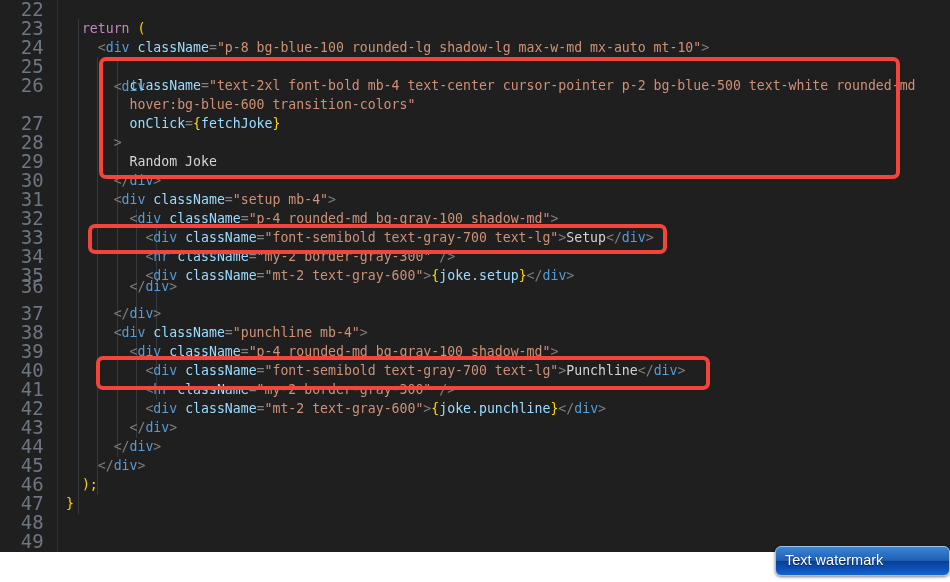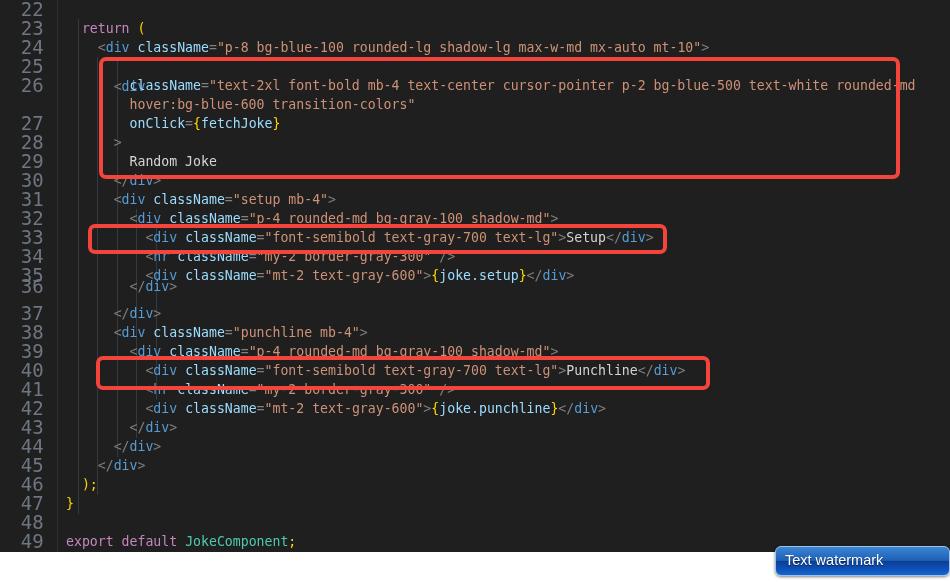--- a/index.html
+++ b/index.html
@@ -174,21 +174,21 @@
         <div class="row" style="top: 342px;"><div class="lineno">39</div><div class="ltext" style="left: 129.52px;"><span class="t-punct">&lt;</span><span class="t-tag">div</span><span class="t-plain"> </span><span class="t-attr">className</span><span class="t-punct">=</span><span class="t-str">"p-4 rounded-md bg-gray-100 shadow-md"</span><span class="t-punct">&gt;</span></div></div>
         <div class="row" style="top: 361px;"><div class="lineno">40</div><div class="ltext" style="left: 145.4px;"><span class="t-punct">&lt;</span><span class="t-tag">div</span><span class="t-plain"> </span><span class="t-attr">className</span><span class="t-punct">=</span><span class="t-str">"font-semibold text-gray-700 text-lg"</span><span class="t-punct">&gt;</span><span class="t-text">Punchline</span><span class="t-punct">&lt;/</span><span class="t-tag">div</span><span class="t-punct">&gt;</span></div></div>
         <div class="row" style="top: 380px;"><div class="lineno">41</div><div class="ltext" style="left: 145.4px;"><span class="t-punct">&lt;</span><span class="t-tag">hr</span><span class="t-plain"> </span><span class="t-attr">className</span><span class="t-punct">=</span><span class="t-str">"my-2 border-gray-300"</span><span class="t-punct"> /&gt;</span></div></div>
         <div class="row" style="top: 399px;"><div class="lineno">42</div><div class="ltext" style="left: 145.4px;"><span class="t-punct">&lt;</span><span class="t-tag">div</span><span class="t-plain"> </span><span class="t-attr">className</span><span class="t-punct">=</span><span class="t-str">"mt-2 text-gray-600"</span><span class="t-punct">&gt;</span><span class="t-brace">{</span><span class="t-expr">joke.punchline</span><span class="t-brace">}</span><span class="t-punct">&lt;/</span><span class="t-tag">div</span><span class="t-punct">&gt;</span></div></div>
         <div class="row" style="top: 418px;"><div class="lineno">43</div><div class="ltext" style="left: 129.52px;"><span class="t-punct">&lt;/</span><span class="t-tag">div</span><span class="t-punct">&gt;</span></div></div>
         <div class="row" style="top: 437px;"><div class="lineno">44</div><div class="ltext" style="left: 113.64px;"><span class="t-punct">&lt;/</span><span class="t-tag">div</span><span class="t-punct">&gt;</span></div></div>
         <div class="row" style="top: 456px;"><div class="lineno">45</div><div class="ltext" style="left: 97.76px;"><span class="t-punct">&lt;/</span><span class="t-tag">div</span><span class="t-punct">&gt;</span></div></div>
         <div class="row" style="top: 475px;"><div class="lineno">46</div><div class="ltext" style="left: 81.88px;"><span class="t-brace">);</span></div></div>
         <div class="row" style="top: 494px;"><div class="lineno">47</div><div class="ltext" style="left: 66px;"><span class="t-brace">}</span></div></div>
         <div class="row" style="top: 513px;"><div class="lineno">48</div><div class="ltext" style="left: 66px;"></div></div>
-        <div class="row" style="top: 532px;"><div class="lineno">49</div><div class="ltext" style="left: 66px;"><span class="t-kw">export</span><span class="t-plain"> </span><span class="t-kw">default</span><span class="t-plain"> </span><span class="t-type">JokeComponent</span><span class="t-brace">;</span></div></div>
+        <div class="row" style="top: 532px;"><div class="lineno">49</div></div>
       </div>
   </div>
 
   <div id="anno-layer">
       <div class="annobox" style="left: 99px; top: 57px; width: 801px; height: 122px; border-color: rgb(244, 69, 60);"></div>
       <div class="annobox" style="left: 88px; top: 224px; width: 579px; height: 30px; border-color: rgb(244, 69, 60);"></div>
       <div class="annobox" style="left: 96px; top: 356px; width: 614px; height: 34px; border-color: rgb(244, 69, 60);"></div>
     </div>
 
   <div class="watermark" id="watermark" style="left: 775px; top: 546px; width: 175px; height: 30px;">Text watermark</div>

